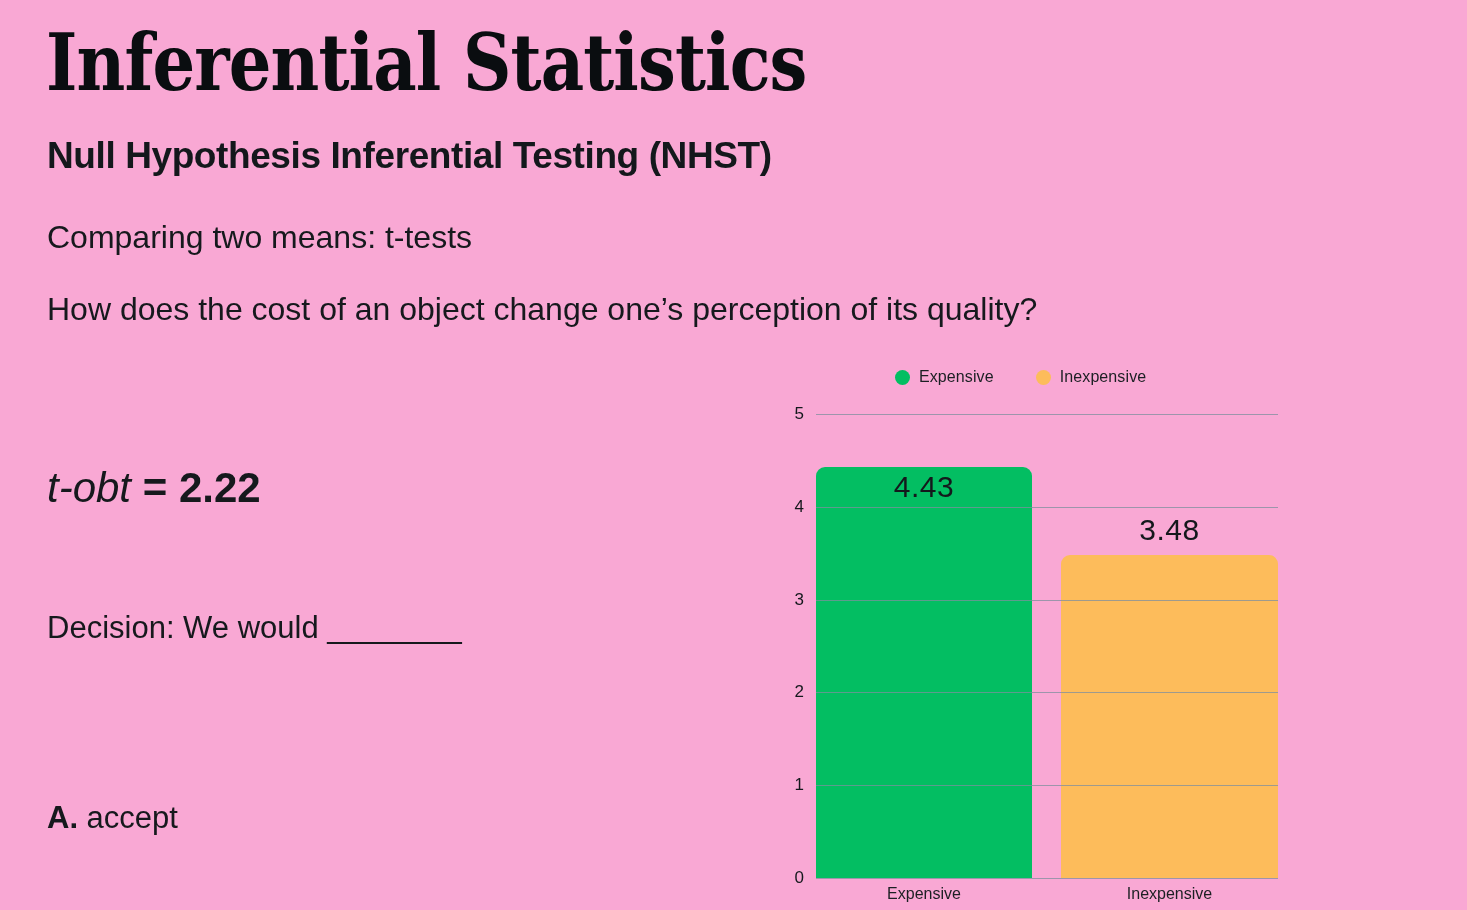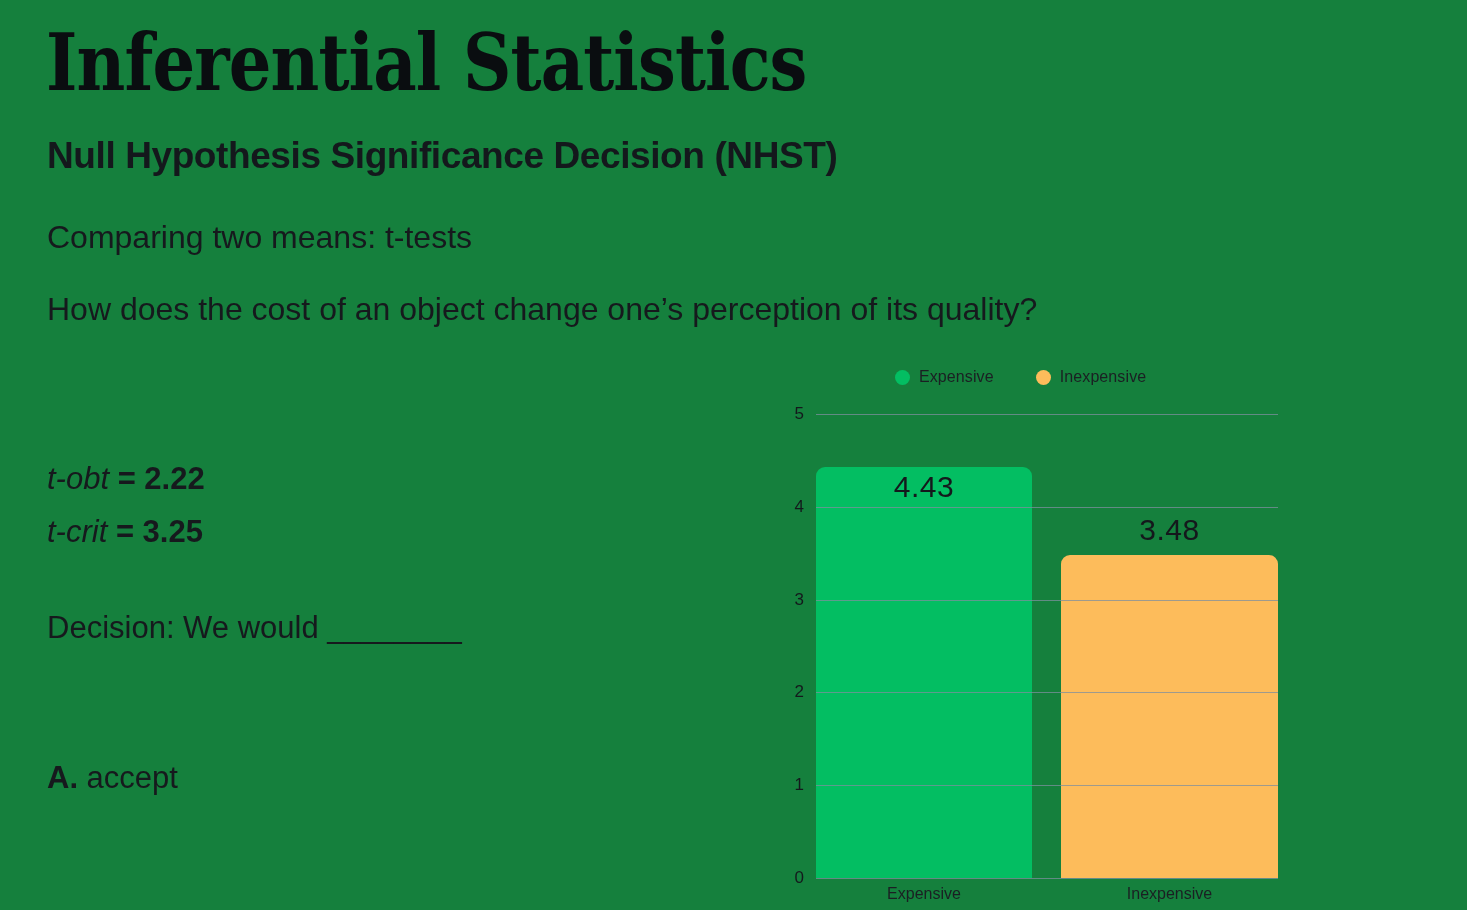--- a/index.html
+++ b/index.html
@@ -13,21 +13,21 @@
     font-family: "Liberation Sans", sans-serif;
     color: #14181c;
     overflow: hidden;
     position: relative;
   }
 
   
   #slide {
     position: absolute;
     inset: 0;
-    background: #15803d;
+    background: #f9a8d4;
   }
 
   
   #title {
     position: absolute;
     left: 46px;
     top: 24px;
     font-family: "DejaVu Serif", "Liberation Serif", serif;
     font-weight: 700;
     font-size: 78px;
@@ -70,21 +70,21 @@
     line-height: 1.15;
     color: #16191d;
     white-space: nowrap;
   }
 
   
   #stats-block {
     position: absolute;
     left: 47px;
     top: 452px;
-    font-size: 31px;
+    font-size: 42px;
     line-height: 1.72;
     color: #16191d;
   }
   .stat-line { white-space: nowrap; }
   .stat-sym {
     font-style: italic;
     font-weight: 400;
   }
   .stat-val { font-weight: 600; }
 
@@ -97,21 +97,21 @@
     color: #16191d;
     max-width: 620px;
   }
   .blank {
     letter-spacing: -0.5px;
   }
 
   #choices {
     position: absolute;
     left: 47px;
-    top: 752px;
+    top: 792px;
     font-size: 31px;
     line-height: 1.68;
     color: #16191d;
   }
   .choice { white-space: nowrap; }
   .choice-key { font-weight: 700; }
 
   
   #chart {
     position: absolute;
@@ -222,29 +222,28 @@
     width: 217px;
   }
 </style>
 </head>
 <body>
 
 <div id="slide">
 
   <div id="title">Inferential Statistics</div>
 
-  <div id="subtitle">Null Hypothesis Significance Decision (NHST)</div>
+  <div id="subtitle">Null Hypothesis Inferential Testing (NHST)</div>
 
   <div id="lede-1">Comparing two means: t-tests</div>
 
   <div id="lede-2">How does the cost of an object change one’s perception of its quality?</div>
 
   <div id="stats-block">
     <div class="stat-line"><span class="stat-sym">t-obt</span><span class="stat-val"> = 2.22</span></div>
-    <div class="stat-line"><span class="stat-sym">t-crit</span><span class="stat-val"> = 3.25</span></div>
   </div>
 
   <div id="decision-block"><span>Decision: We would </span><span class="blank">________</span><br></div>
 
   <div id="choices">
     <div class="choice"><span class="choice-key">A.</span><span> accept</span></div>
   </div>
 
   <div id="chart">
 

